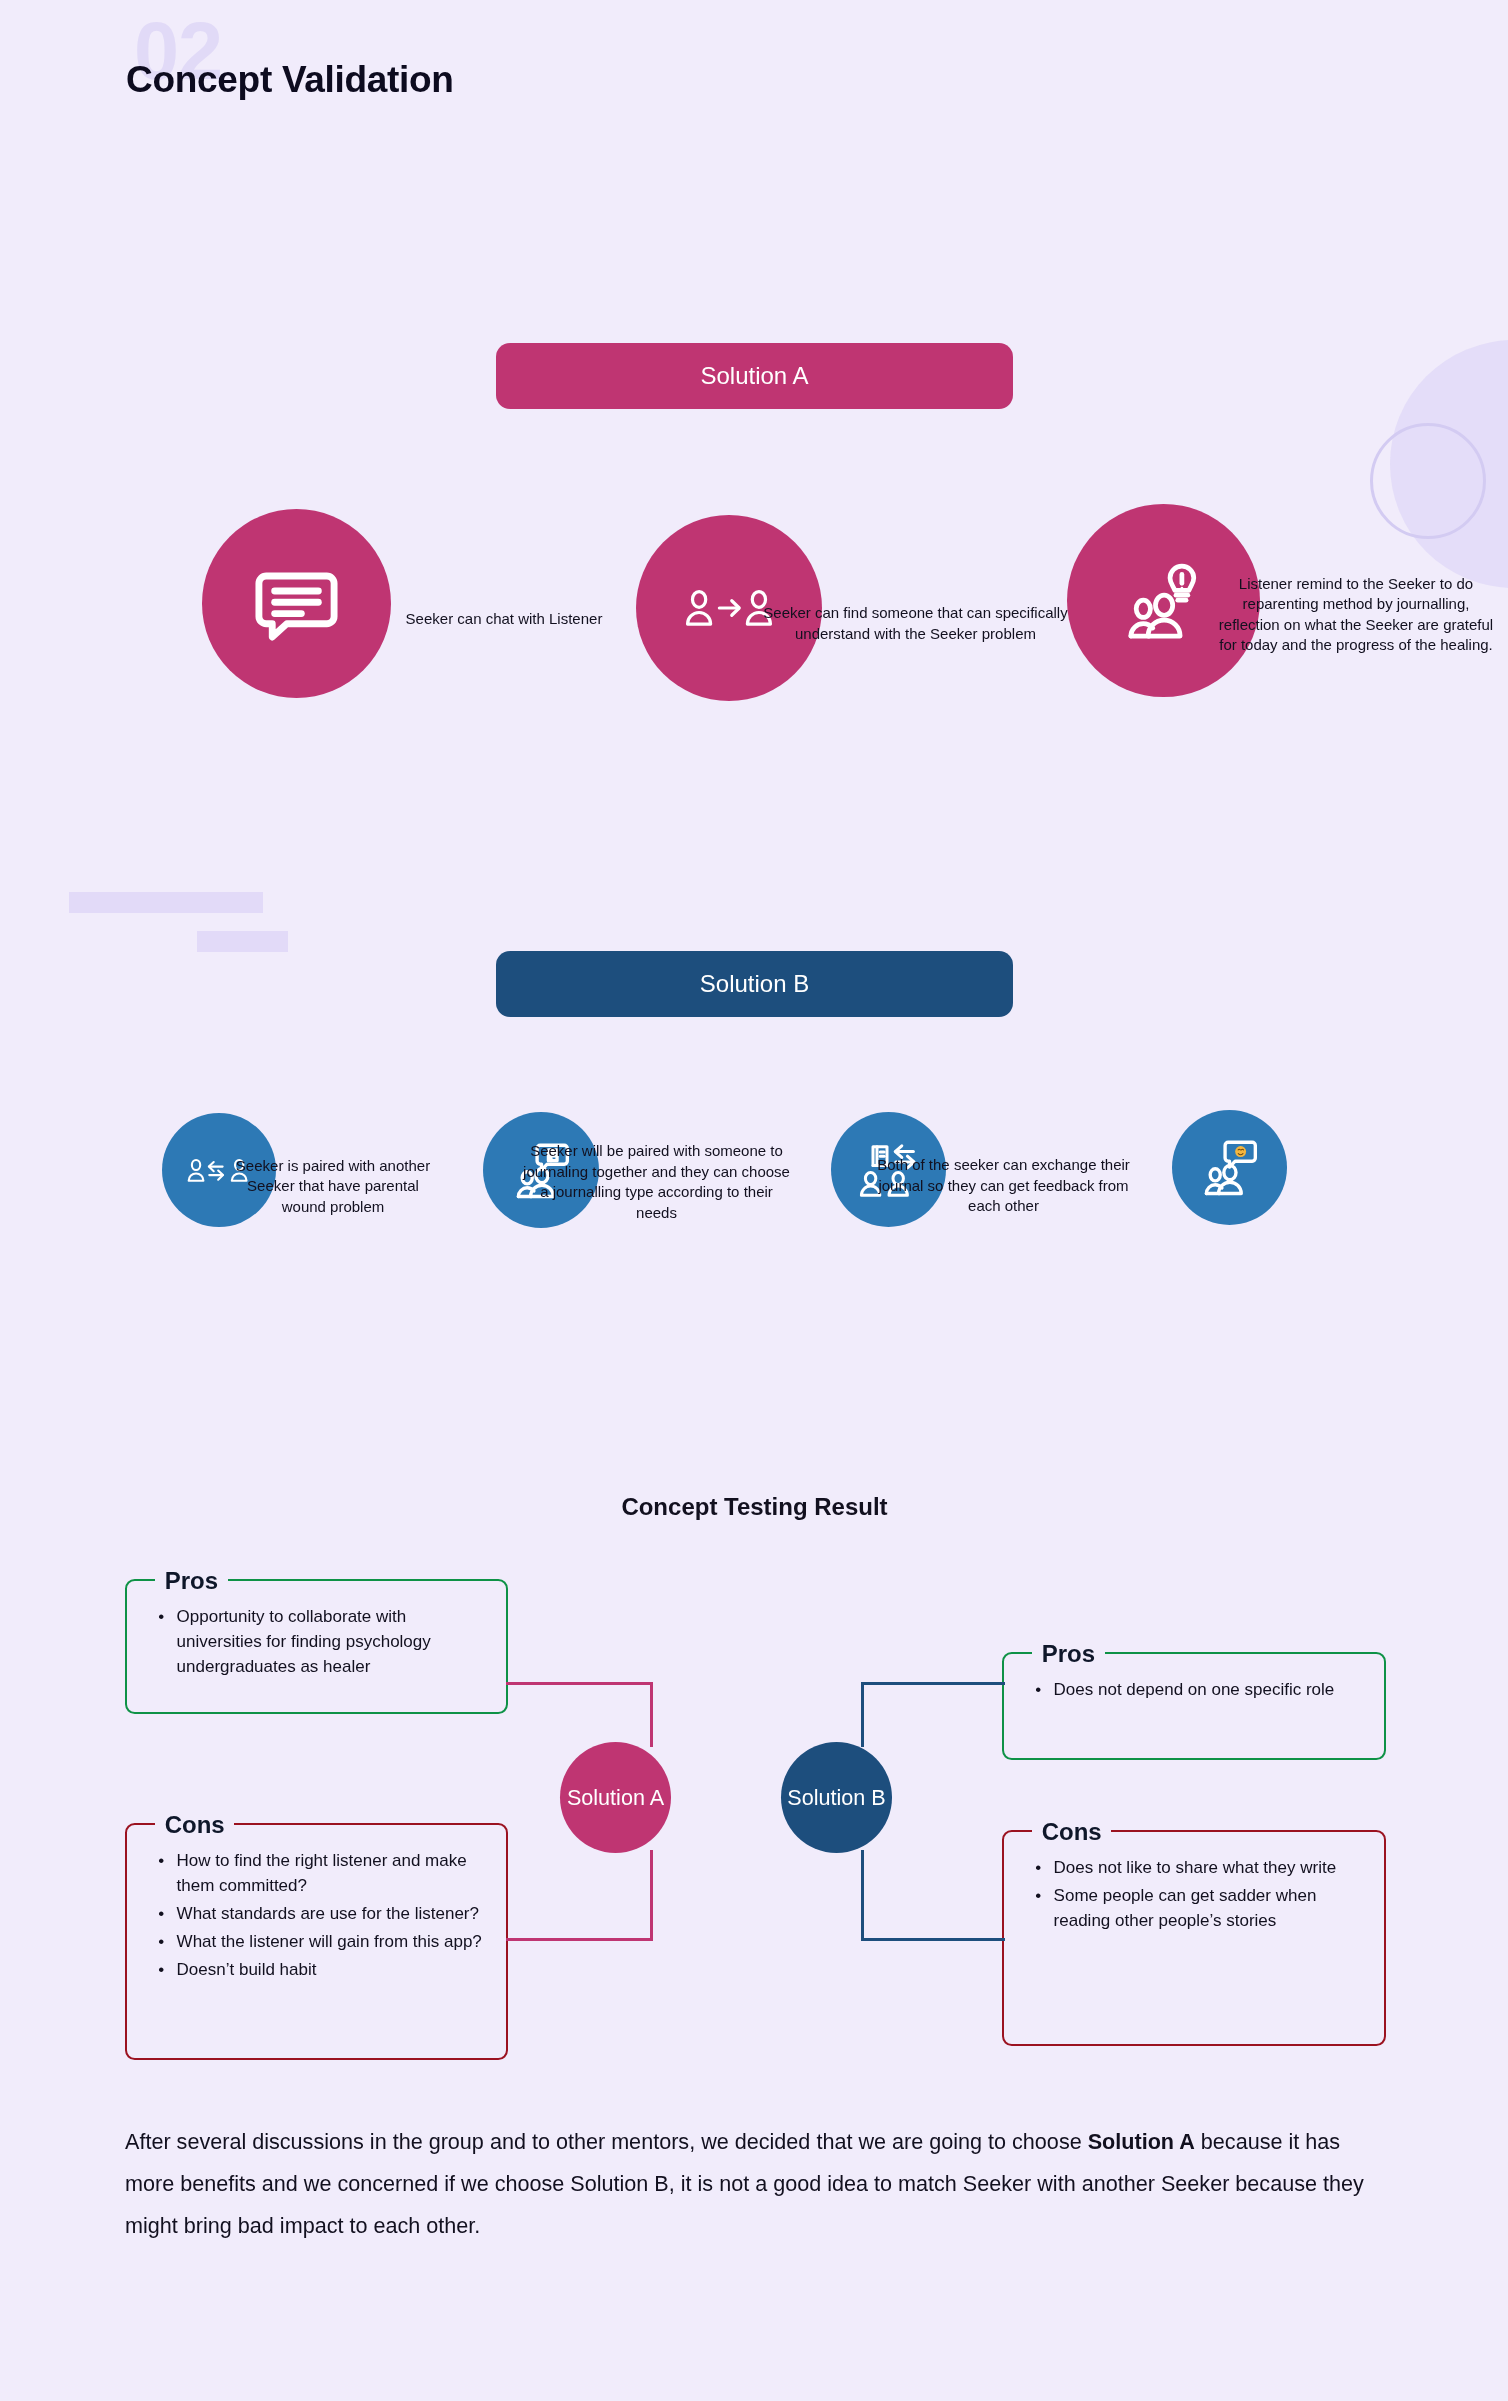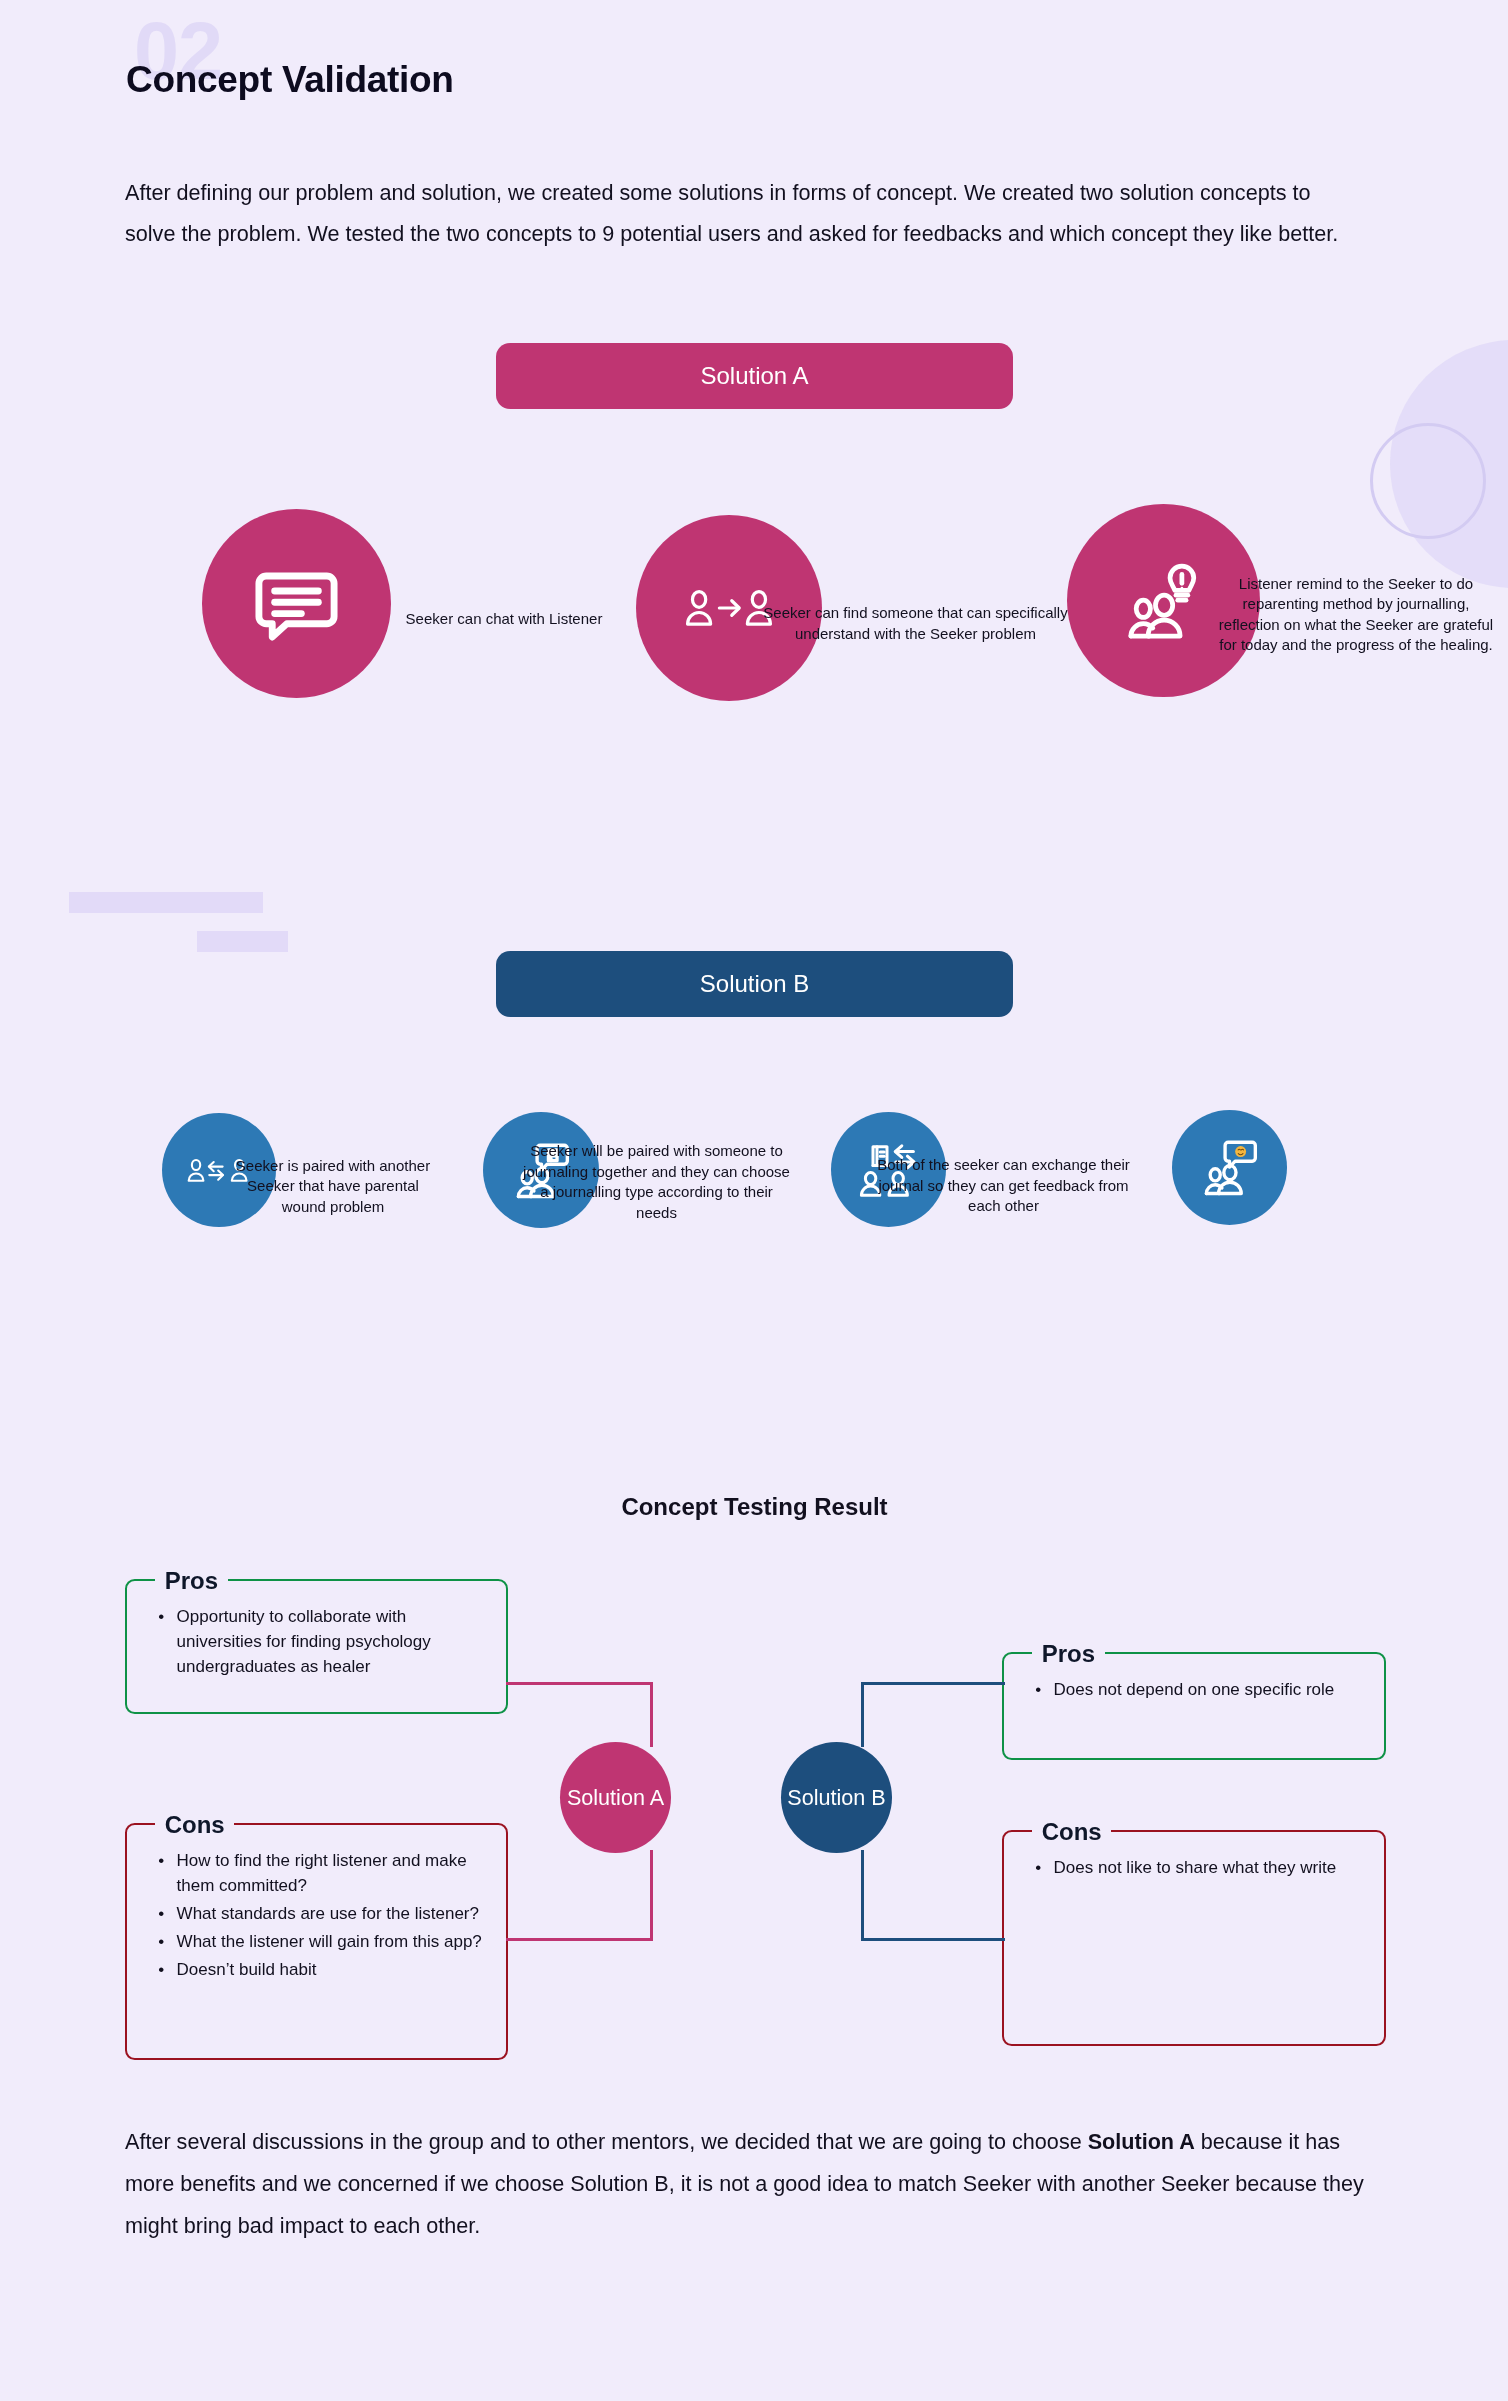--- a/index.html
+++ b/index.html
@@ -249,21 +249,20 @@
 
 <div id="page">
 
   <div class="deco-circle-fill"></div>
   <div class="deco-circle-ring"></div>
   <div class="deco-bar-1"></div>
   <div class="deco-bar-2"></div>
 
   <div class="watermark">02</div>
   <h1 class="page-title">Concept Validation</h1>
-  <p class="intro-para">After defining our problem and solution, we created some solutions in forms of concept. We created two solution concepts to solve the problem. We tested the two concepts to 9 potential users and asked for feedbacks and which concept they like better.</p>
 
   <div class="pill pill-a">
     <span>Solution A</span>
   </div>
 
   <div class="concept a1">
     <div class="bubble bubble-a">
       <svg width="97" height="97" viewBox="0 0 24 24" fill="none" stroke="#ffffff" stroke-width="1.7" stroke-linecap="round" stroke-linejoin="round">
         <path d="M4.5 5.2h15a1.8 1.8 0 0 1 1.8 1.8v8.2a1.8 1.8 0 0 1-1.8 1.8H9.6l-3.6 3.3v-3.3H4.5a1.8 1.8 0 0 1-1.8-1.8V7a1.8 1.8 0 0 1 1.8-1.8z"></path>
         <line x1="6.6" y1="8.9" x2="17.4" y2="8.9"></line>
@@ -426,20 +425,21 @@
     <div class="pc-label">Pros</div>
     <ul class="pc-list">
       <li>Does not depend on one specific role</li>
     </ul>
   </div>
 
   <div class="pc-box cons" id="box-b-cons">
     <div class="pc-label">Cons</div>
     <ul class="pc-list">
       <li>Does not like to share what they write</li>
+      <li>Some people can get sadder when reading other people’s stories</li>
     </ul>
   </div>
 
   <div class="sol-circle" id="circle-a">
     <span>Solution A</span>
   </div>
   <div class="sol-circle" id="circle-b">
     <span>Solution B</span>
   </div>
 

